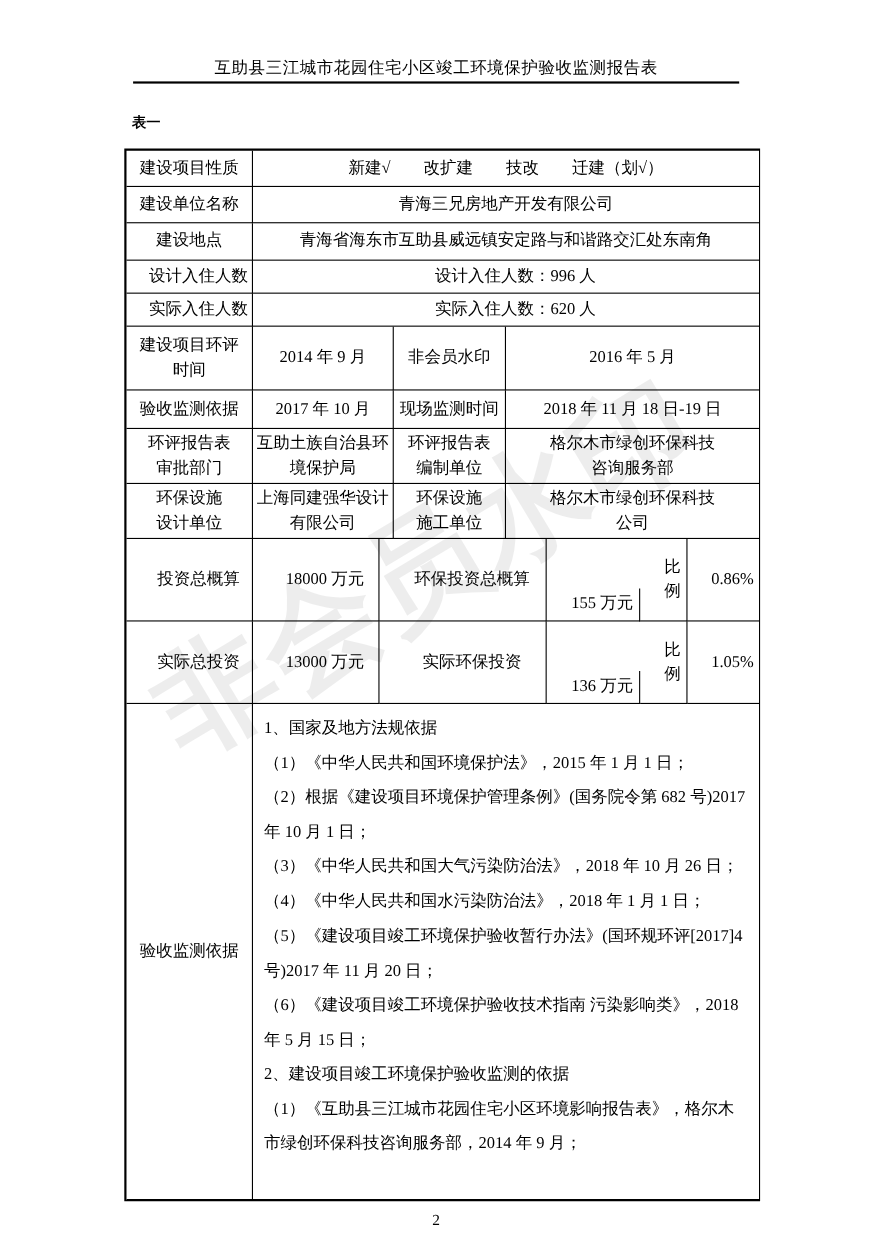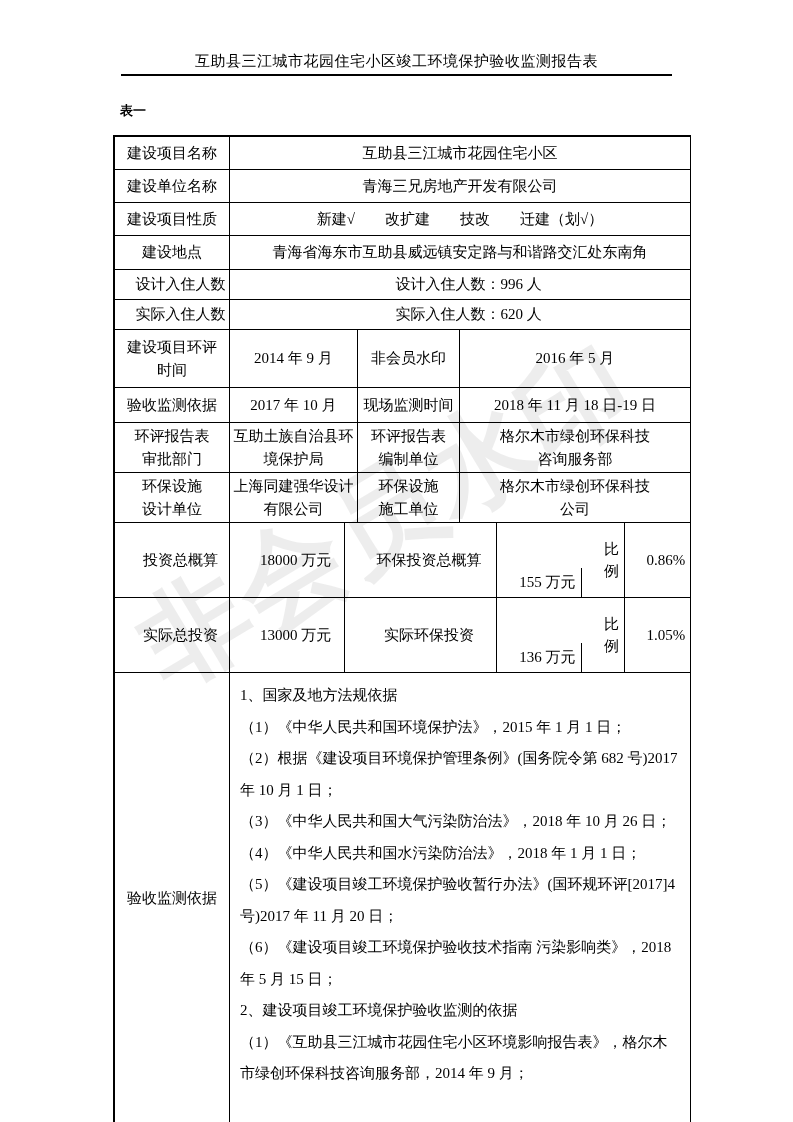--- a/index.html
+++ b/index.html
@@ -97,33 +97,29 @@
   <div class="content">
 
     <div class="doc-header">
       <span>互助县三江城市花园住宅小区竣工环境保护验收监测报告表</span>
     </div>
 
     <div class="table-label">表一</div>
 
     <div class="tbl">
 
+
       <div class="row h33">
-        <div class="c w20">建设项目名称</div>
-        <div class="c w80">互助县三江城市花园住宅小区</div>
+        <div class="c w20">建设项目性质</div>
+        <div class="c w80">新建√　　改扩建　　技改　　迁建（划√）</div>
       </div>
 
       <div class="row h33">
         <div class="c w20">建设单位名称</div>
         <div class="c w80">青海三兄房地产开发有限公司</div>
-      </div>
-
-      <div class="row h33">
-        <div class="c w20">建设项目性质</div>
-        <div class="c w80">新建√　　改扩建　　技改　　迁建（划√）</div>
       </div>
 
       <div class="row h34">
         <div class="c w20">建设地点</div>
         <div class="c w80">青海省海东市互助县威远镇安定路与和谐路交汇处东南角</div>
       </div>
 
       <div class="row h30">
         <div class="c w20">设计入住人数</div>
         <div class="c w80">设计入住人数：996 人</div>

